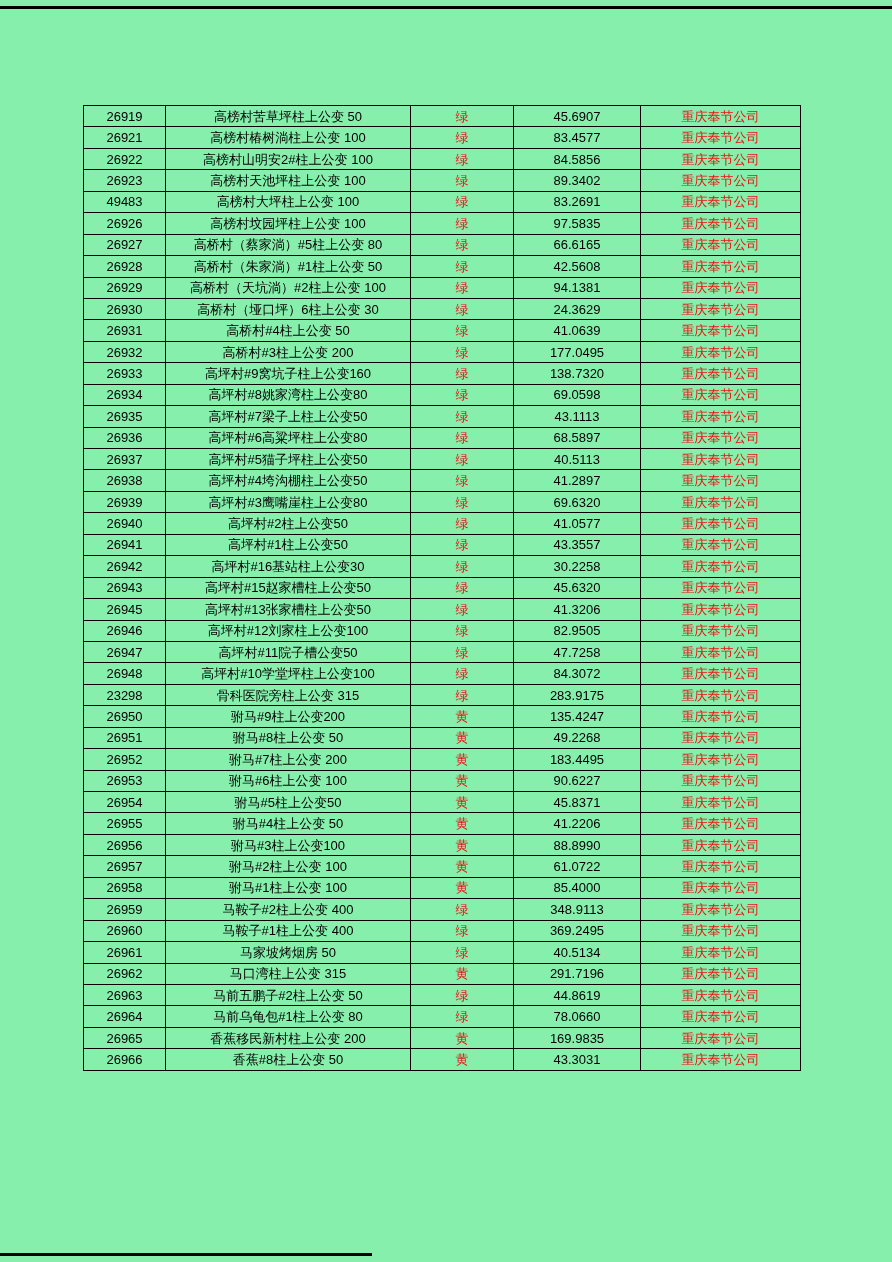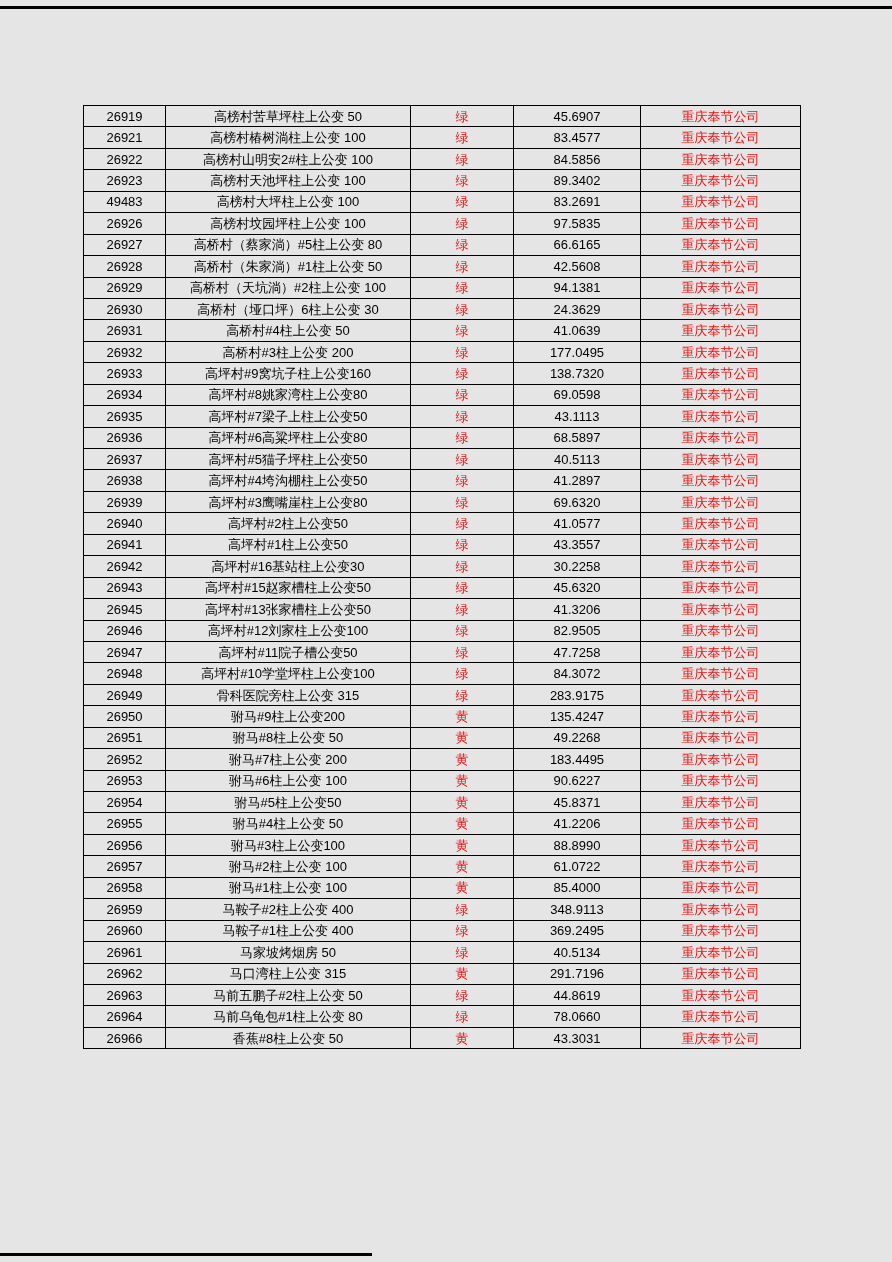--- a/index.html
+++ b/index.html
@@ -4,21 +4,21 @@
 <style>
   :root{
     --red:#f00;
     --border:#000;
   }
   html,body{margin:0;padding:0;background:#fff;}
   .page{
     position:relative;
     width:892px;
     height:1262px;
-    background:#e5e5e5;
+    background:#86efac;
     overflow:hidden;
     font-family:"Liberation Sans","DejaVu Sans",sans-serif;
     color:#000;
   }
   .top-rule{
     position:absolute;
     left:0; top:6px;
     width:892px; height:3px;
     background:#000;
   }
@@ -287,21 +287,21 @@
 
   <tr>
     <td class="c-id">26948</td>
     <td class="c-name">高坪村#10学堂坪柱上公变100</td>
     <td class="c-status">绿</td>
     <td class="c-value">84.3072</td>
     <td class="c-company">重庆奉节公司</td>
   </tr>
 
   <tr>
-    <td class="c-id">26949</td>
+    <td class="c-id">23298</td>
     <td class="c-name">骨科医院旁柱上公变 315</td>
     <td class="c-status">绿</td>
     <td class="c-value">283.9175</td>
     <td class="c-company">重庆奉节公司</td>
   </tr>
 
   <tr>
     <td class="c-id">26950</td>
     <td class="c-name">驸马#9柱上公变200</td>
     <td class="c-status">黄</td>
@@ -414,20 +414,27 @@
   </tr>
 
   <tr>
     <td class="c-id">26964</td>
     <td class="c-name">马前乌龟包#1柱上公变 80</td>
     <td class="c-status">绿</td>
     <td class="c-value">78.0660</td>
     <td class="c-company">重庆奉节公司</td>
   </tr>
 
+  <tr>
+    <td class="c-id">26965</td>
+    <td class="c-name">香蕉移民新村柱上公变 200</td>
+    <td class="c-status">黄</td>
+    <td class="c-value">169.9835</td>
+    <td class="c-company">重庆奉节公司</td>
+  </tr>
 
   <tr>
     <td class="c-id">26966</td>
     <td class="c-name">香蕉#8柱上公变  50</td>
     <td class="c-status">黄</td>
     <td class="c-value">43.3031</td>
     <td class="c-company">重庆奉节公司</td>
   </tr>
 </tbody>
   </table>

